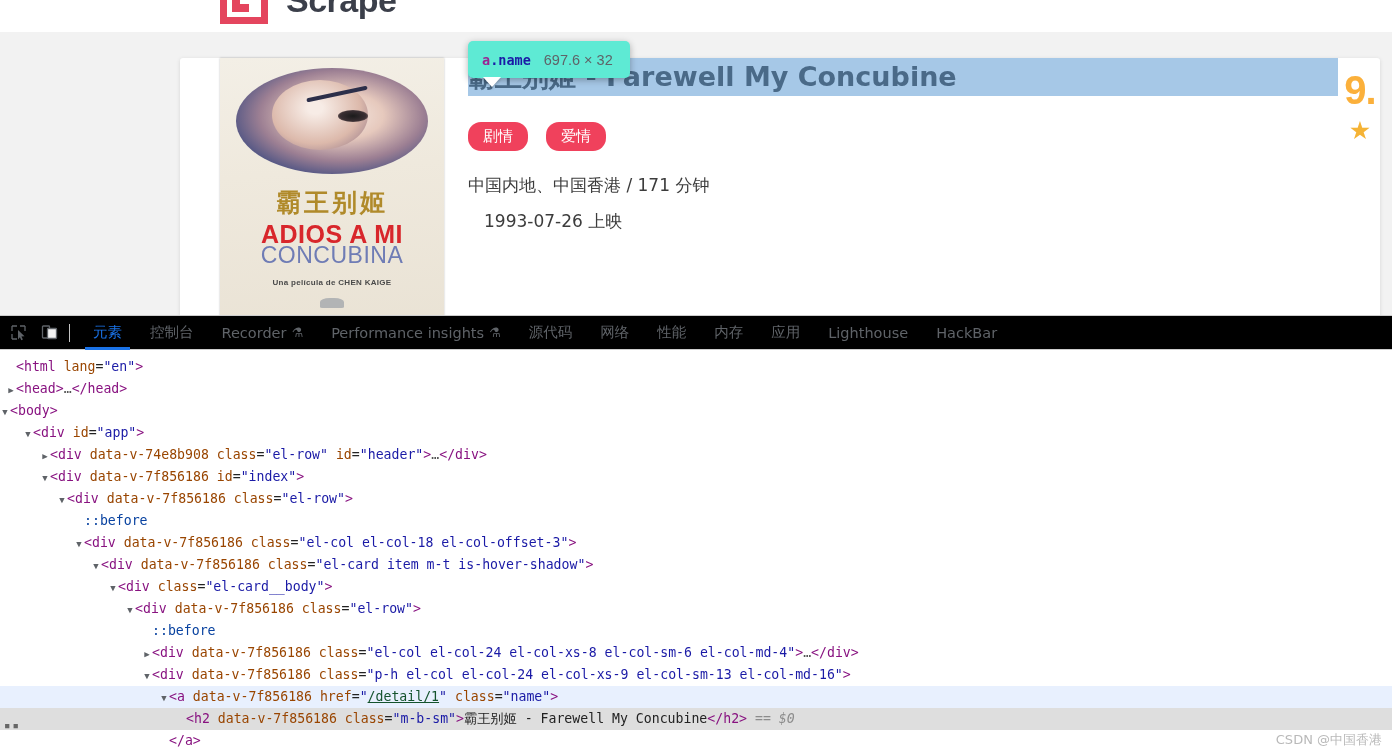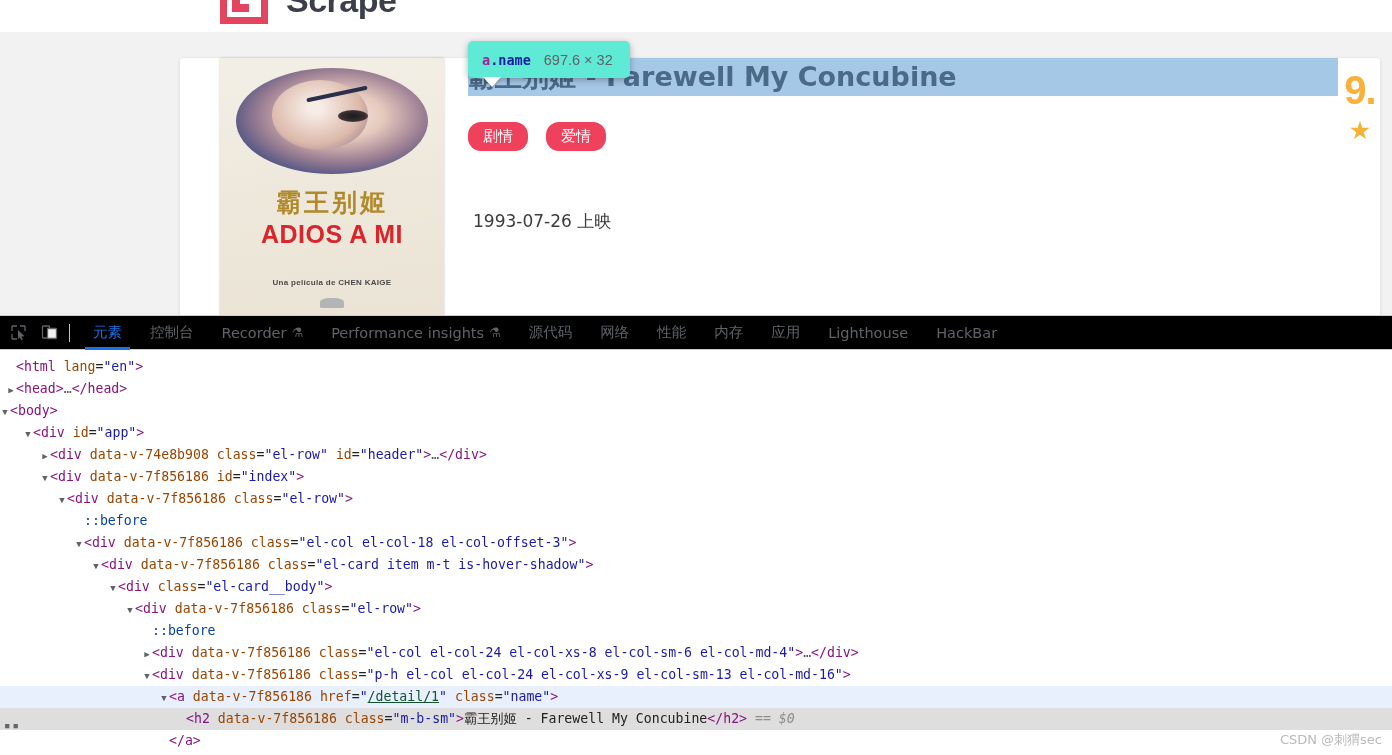--- a/index.html
+++ b/index.html
@@ -102,21 +102,21 @@
   .tags { position:absolute; left:0; top:56px; display:flex; gap:18px;margin-top:8px; }
   .tag {
     background:#f0415c; color:#fff; border-radius:13px;
     padding:5px 15px; font-size:15px; font-family:"DejaVu Sans", sans-serif;
   }
   .meta1 {
     position:absolute; left:0; top:116px; font-size:17px; color:#3c3c3c;
     font-family:"DejaVu Sans","Liberation Sans",sans-serif;
   }
   .meta2 {
-    position:absolute; left:5px; top:152px; font-size:17px; color:#3c3c3c;
+    position:absolute; left:16px; top:152px; font-size:17px; color:#3c3c3c;
     font-family:"DejaVu Sans","Liberation Sans",sans-serif;
   }
 
   .score-box { position:absolute; left:1150px; top:10px; width:60px; text-align:center; }
   .score-num {
     font-size:40px; font-weight:bold; color:#fbb03b; line-height:44px;
     font-family:"Liberation Sans", sans-serif; letter-spacing:-1px;
   }
   .stars { margin-top:6px; color:#f5b335; font-size:25px; line-height:25px; }
 
@@ -213,33 +213,35 @@
     <div class="page-body">
       <div class="card">
 
         <div class="poster">
           <div class="blob"></div>
           <div class="blob2"></div>
           <div class="brow"></div>
           <div class="eye"></div>
           <div class="cn">霸王别姬</div>
           <div class="es1">ADIOS A MI</div>
+          <div class="es2">CONCUBINA</div>
           <div class="dir">Una película de CHEN KAIGE</div>
           <div class="laurel"></div>
 
         </div>
 
         <div class="info">
           <div class="title-row">
             <a class="movie-title">霸王别姬 - Farewell My Concubine</a>
           </div>
           <div class="tags">
             <span class="tag">剧情</span>
             <span class="tag">爱情</span>
           </div>
+          <div class="meta1">中国内地、中国香港 / 171 分钟</div>
           <div class="meta2">1993-07-26 上映</div>
         </div>
 
         <div class="score-box">
           <div class="score-num">9.</div>
           <div class="stars">★</div>
         </div>
       </div>
     </div>
 
@@ -320,15 +322,15 @@
         <div class="node"><span class="node-inner" style="margin-left: 125px;"><span class="twisty">▼</span><span><span class="t-punct">&lt;</span><span class="t-tag">div</span> <span class="t-attr">data-v-7f856186</span> <span class="t-attr">class</span>=<span class="t-val">"el-row"</span><span class="t-punct">&gt;</span></span></span></div>
         <div class="node"><span class="node-inner" style="margin-left: 142px;"><span class="twisty"></span><span><span class="t-pseudo">::before</span></span></span></div>
         <div class="node"><span class="node-inner" style="margin-left: 142px;"><span class="twisty">▶</span><span><span class="t-punct">&lt;</span><span class="t-tag">div</span> <span class="t-attr">data-v-7f856186</span> <span class="t-attr">class</span>=<span class="t-val">"el-col el-col-24 el-col-xs-8 el-col-sm-6 el-col-md-4"</span><span class="t-punct">&gt;</span><span class="t-ellip">…</span><span class="t-punct">&lt;/</span><span class="t-tag">div</span><span class="t-punct">&gt;</span></span></span></div>
         <div class="node"><span class="node-inner" style="margin-left: 142px;"><span class="twisty">▼</span><span><span class="t-punct">&lt;</span><span class="t-tag">div</span> <span class="t-attr">data-v-7f856186</span> <span class="t-attr">class</span>=<span class="t-val">"p-h el-col el-col-24 el-col-xs-9 el-col-sm-13 el-col-md-16"</span><span class="t-punct">&gt;</span></span></span></div>
         <div class="node sel-blue"><span class="node-inner" style="margin-left: 159px;"><span class="twisty">▼</span><span><span class="t-punct">&lt;</span><span class="t-tag">a</span> <span class="t-attr">data-v-7f856186</span> <span class="t-attr">href</span>=<span class="t-val">"</span><span class="t-link">/detail/1</span><span class="t-val">"</span> <span class="t-attr">class</span>=<span class="t-val">"name"</span><span class="t-punct">&gt;</span></span></span></div>
         <div class="node sel-grey"><span class="gutter-dots">▪▪</span><span class="node-inner" style="margin-left: 176px;"><span class="twisty"></span><span><span class="t-punct">&lt;</span><span class="t-tag">h2</span> <span class="t-attr">data-v-7f856186</span> <span class="t-attr">class</span>=<span class="t-val">"m-b-sm"</span><span class="t-punct">&gt;</span><span class="t-text">霸王别姬 - Farewell My Concubine</span><span class="t-punct">&lt;/</span><span class="t-tag">h2</span><span class="t-punct">&gt;</span> <span class="t-ref">== $0</span></span></span></div>
         <div class="node"><span class="node-inner" style="margin-left: 159px;"><span class="twisty"></span><span><span class="t-punct">&lt;/</span><span class="t-tag">a</span><span class="t-punct">&gt;</span></span></span></div>
         <div class="node"><span class="node-inner" style="margin-left: 159px;"><span class="twisty">▶</span></span></div>
       </div>
 
-    <div class="watermark">CSDN @刺猬sec</div>
+    <div class="watermark">CSDN @中国香港</div>
   </div>
 </div>
 
 </body></html>

